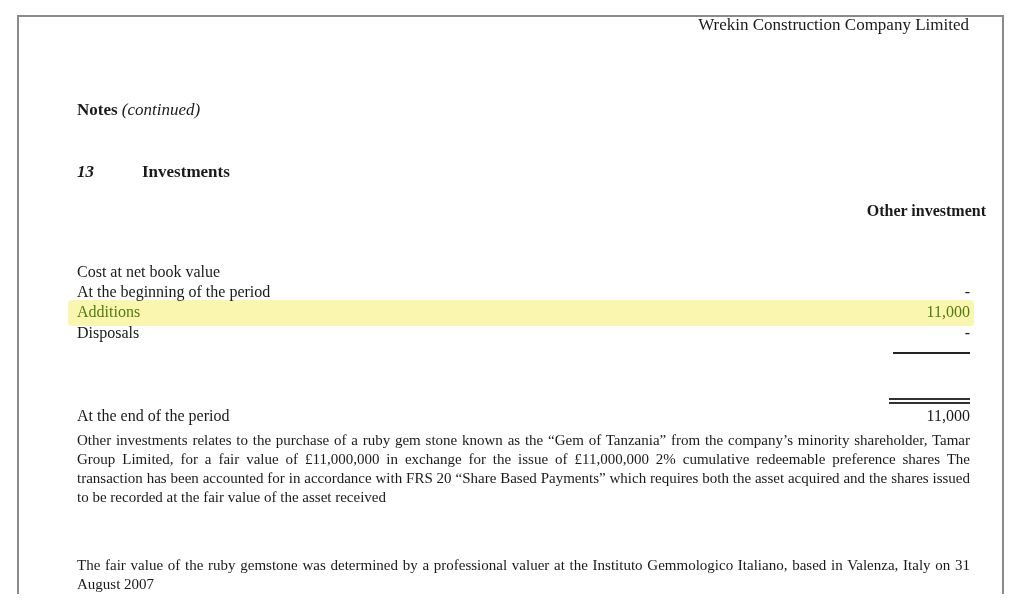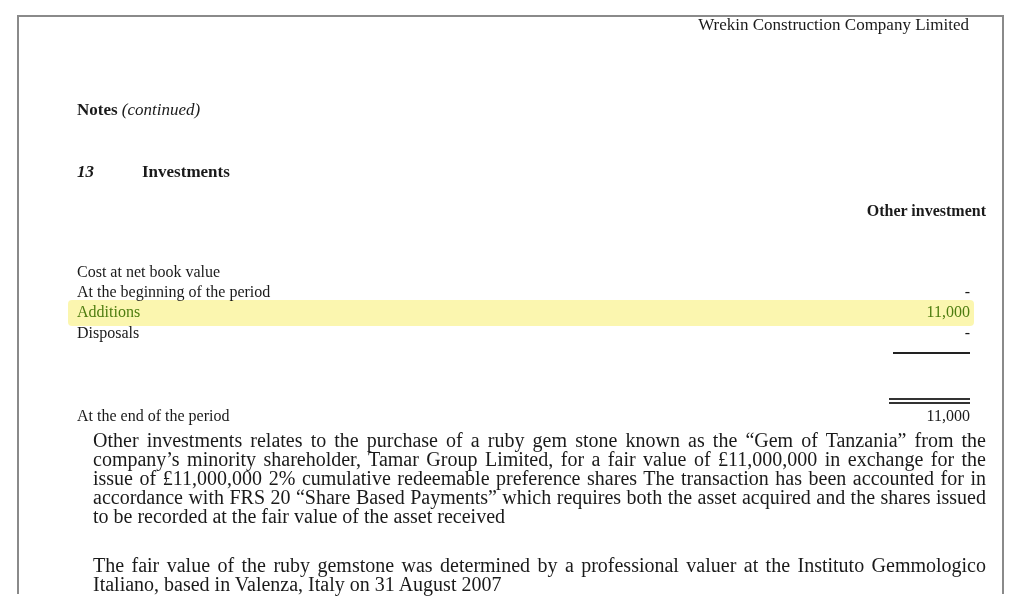--- a/index.html
+++ b/index.html
@@ -24,21 +24,21 @@
   .row { position:absolute; left:77px; width:893px; font-size:16px; height:20px; line-height:20px; }
   .row .lbl { position:absolute; left:0; }
   .row .val { position:absolute; right:0; }
   .hl { position:absolute; left:68px; top:300px; width:906px; height:26px; background:#fbf5a6; border-radius:4px; opacity:0.9; }
   .row.highlighted { color:#4d7c0f; }
 
   .rule-single { position:absolute; left:893px; top:352px; width:77px; height:2px; background:#222; }
   .rule-double1 { position:absolute; left:889px; top:398px; width:81px; height:1.5px; background:#333; }
   .rule-double2 { position:absolute; left:889px; top:402px; width:81px; height:1.5px; background:#333; }
 
-  .para { position:absolute; left:77px; width:893px; font-size:20px; line-height:19px; text-align:justify;margin-left:16px; }
+  .para { position:absolute; left:77px; width:893px; font-size:15px; line-height:19px; text-align:justify; }
   .p1 { top:431px; }
   .p2 { top:556px; }
 </style>
 </head>
 <body>
 
 <div class="frame-top"></div>
 <div class="frame-left"></div>
 <div class="frame-right"></div>
 

